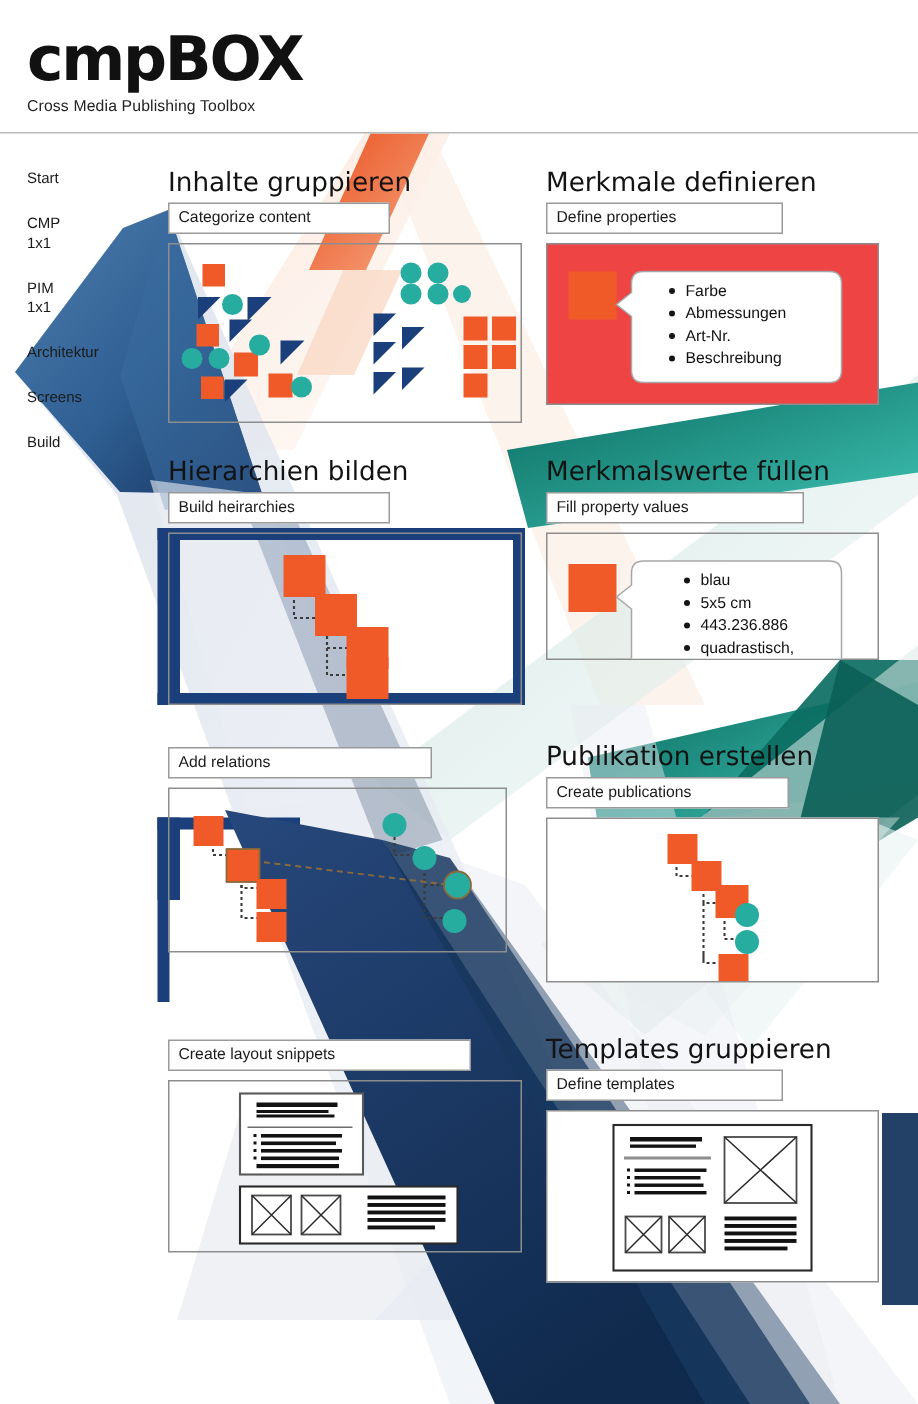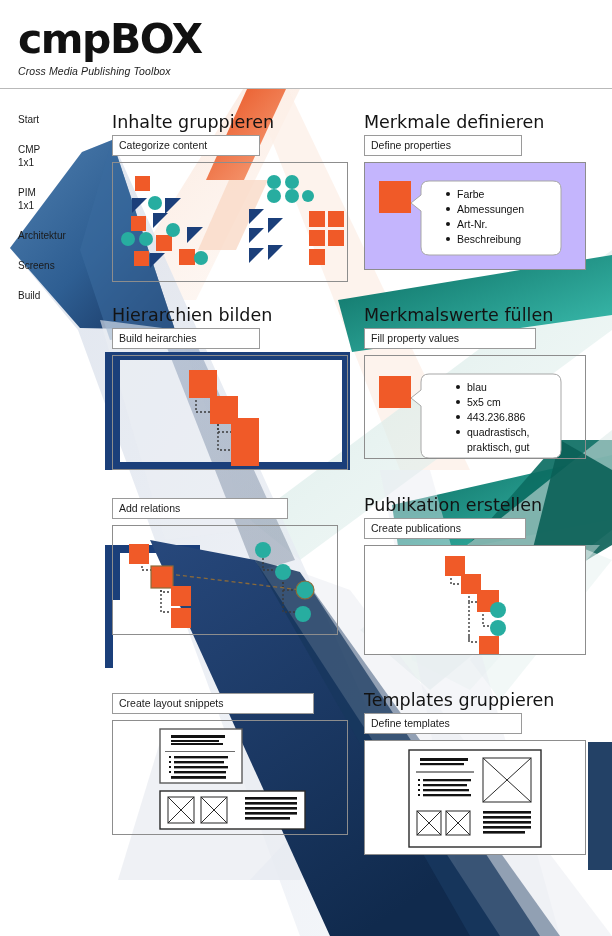--- a/index.html
+++ b/index.html
@@ -14,21 +14,21 @@
 
   
   #ribbons{position:absolute;left:0;top:0;width:612px;height:936px;z-index:0;}
 
   
   .logo{position:absolute;left:18px;top:18px;z-index:5;}
   .logo-word{font-size:41px;font-weight:bold;letter-spacing:-1.5px;color:#111111;
              line-height:42px;white-space:nowrap;font-family:"DejaVu Sans",sans-serif;}
   .logo-word .lower{text-transform:lowercase;}
   .logo-word .upper{text-transform:uppercase;}
-  .logo-sub{font-size:10.5px;color:#222222;margin-top:5px;letter-spacing:0.1px;font-style:italic;}
+  .logo-sub{font-size:10.5px;color:#222222;margin-top:5px;letter-spacing:0.1px;}
   .header-rule{position:absolute;left:0;top:88px;width:612px;height:1px;background:#b9b9b9;z-index:5;}
 
   
   .sidebar{position:absolute;left:18px;top:113px;width:84px;z-index:6;}
   .nav-item{font-size:10px;color:#1a1a1a;margin-bottom:17px;line-height:13px;cursor:pointer;}
   .nav-item .l2{display:block;}
 
   
   .panel{position:absolute;z-index:4;}
   .panel-title{font-size:17.5px;color:#131313;line-height:20px;white-space:nowrap;
@@ -205,21 +205,21 @@
         <rect x="196" y="67" width="16" height="16" fill="#F05A28"></rect>
         <rect x="215" y="67" width="16" height="16" fill="#F05A28"></rect>
         <rect x="196" y="86" width="16" height="16" fill="#F05A28"></rect>
       </svg>
     </div>
   </section>
 
   <section class="panel" style="left:364px;top:112px;width:232px;">
     <div class="panel-title">Merkmale definieren</div>
     <div class="panel-sub" style="width:158px;">Define properties</div>
-    <div class="panel-body" style="width:222px;height:108px;background:#c4b5fd;">
+    <div class="panel-body" style="width:222px;height:108px;background:#ef4444;">
       <svg viewBox="0 0 222 108" width="222" height="108" style="position:absolute;left:0;top:0;" xmlns="http://www.w3.org/2000/svg">
         <rect x="14" y="18" width="32" height="32" fill="#F05A28"></rect>
         <path d="M 64 18 L 188 18 Q 196 18 196 26 L 196 84 Q 196 92 188 92 L 64 92 Q 56 92 56 84 L 56 48 L 46 40 L 56 32 L 56 26 Q 56 18 64 18 Z" fill="#ffffff" stroke="#a7a7a7" stroke-width="1"></path>
       </svg>
       <ul class="bubble-list" style="position:absolute;left:78px;top:24px;">
         <li>Farbe</li>
         <li>Abmessungen</li>
         <li>Art-Nr.</li>
         <li>Beschreibung</li>
       </ul>
@@ -240,21 +240,21 @@
         <rect x="97" y="40" width="28" height="28" fill="#F05A28"></rect>
         <rect x="118" y="62" width="28" height="28" fill="#F05A28"></rect>
         <rect x="118" y="82" width="28" height="28" fill="#F05A28"></rect>
       </svg>
     </div>
   </section>
 
   <section class="panel" style="left:364px;top:305px;width:236px;">
     <div class="panel-title">Merkmalswerte füllen</div>
     <div class="panel-sub" style="width:172px;">Fill property values</div>
-    <div class="panel-body" style="width:222px;height:104px;">
+    <div class="panel-body" style="width:222px;height:85px;">
       <svg viewBox="0 0 222 115" width="222" height="115" style="position:absolute;left:0;top:0;" xmlns="http://www.w3.org/2000/svg">
         <rect x="14" y="20" width="32" height="32" fill="#F05A28"></rect>
         <path d="M 64 18 L 188 18 Q 196 18 196 26 L 196 94 Q 196 102 188 102 L 64 102 Q 56 102 56 94 L 56 50 L 46 42 L 56 34 L 56 26 Q 56 18 64 18 Z" fill="#ffffff" stroke="#a7a7a7" stroke-width="1"></path>
       </svg>
       <ul class="bubble-list" style="position:absolute;left:88px;top:24px;width:100px;">
         <li>blau</li>
         <li>5x5 cm</li>
         <li>443.236.886</li>
         <li>quadrastisch, praktisch, gut</li>
       </ul>

